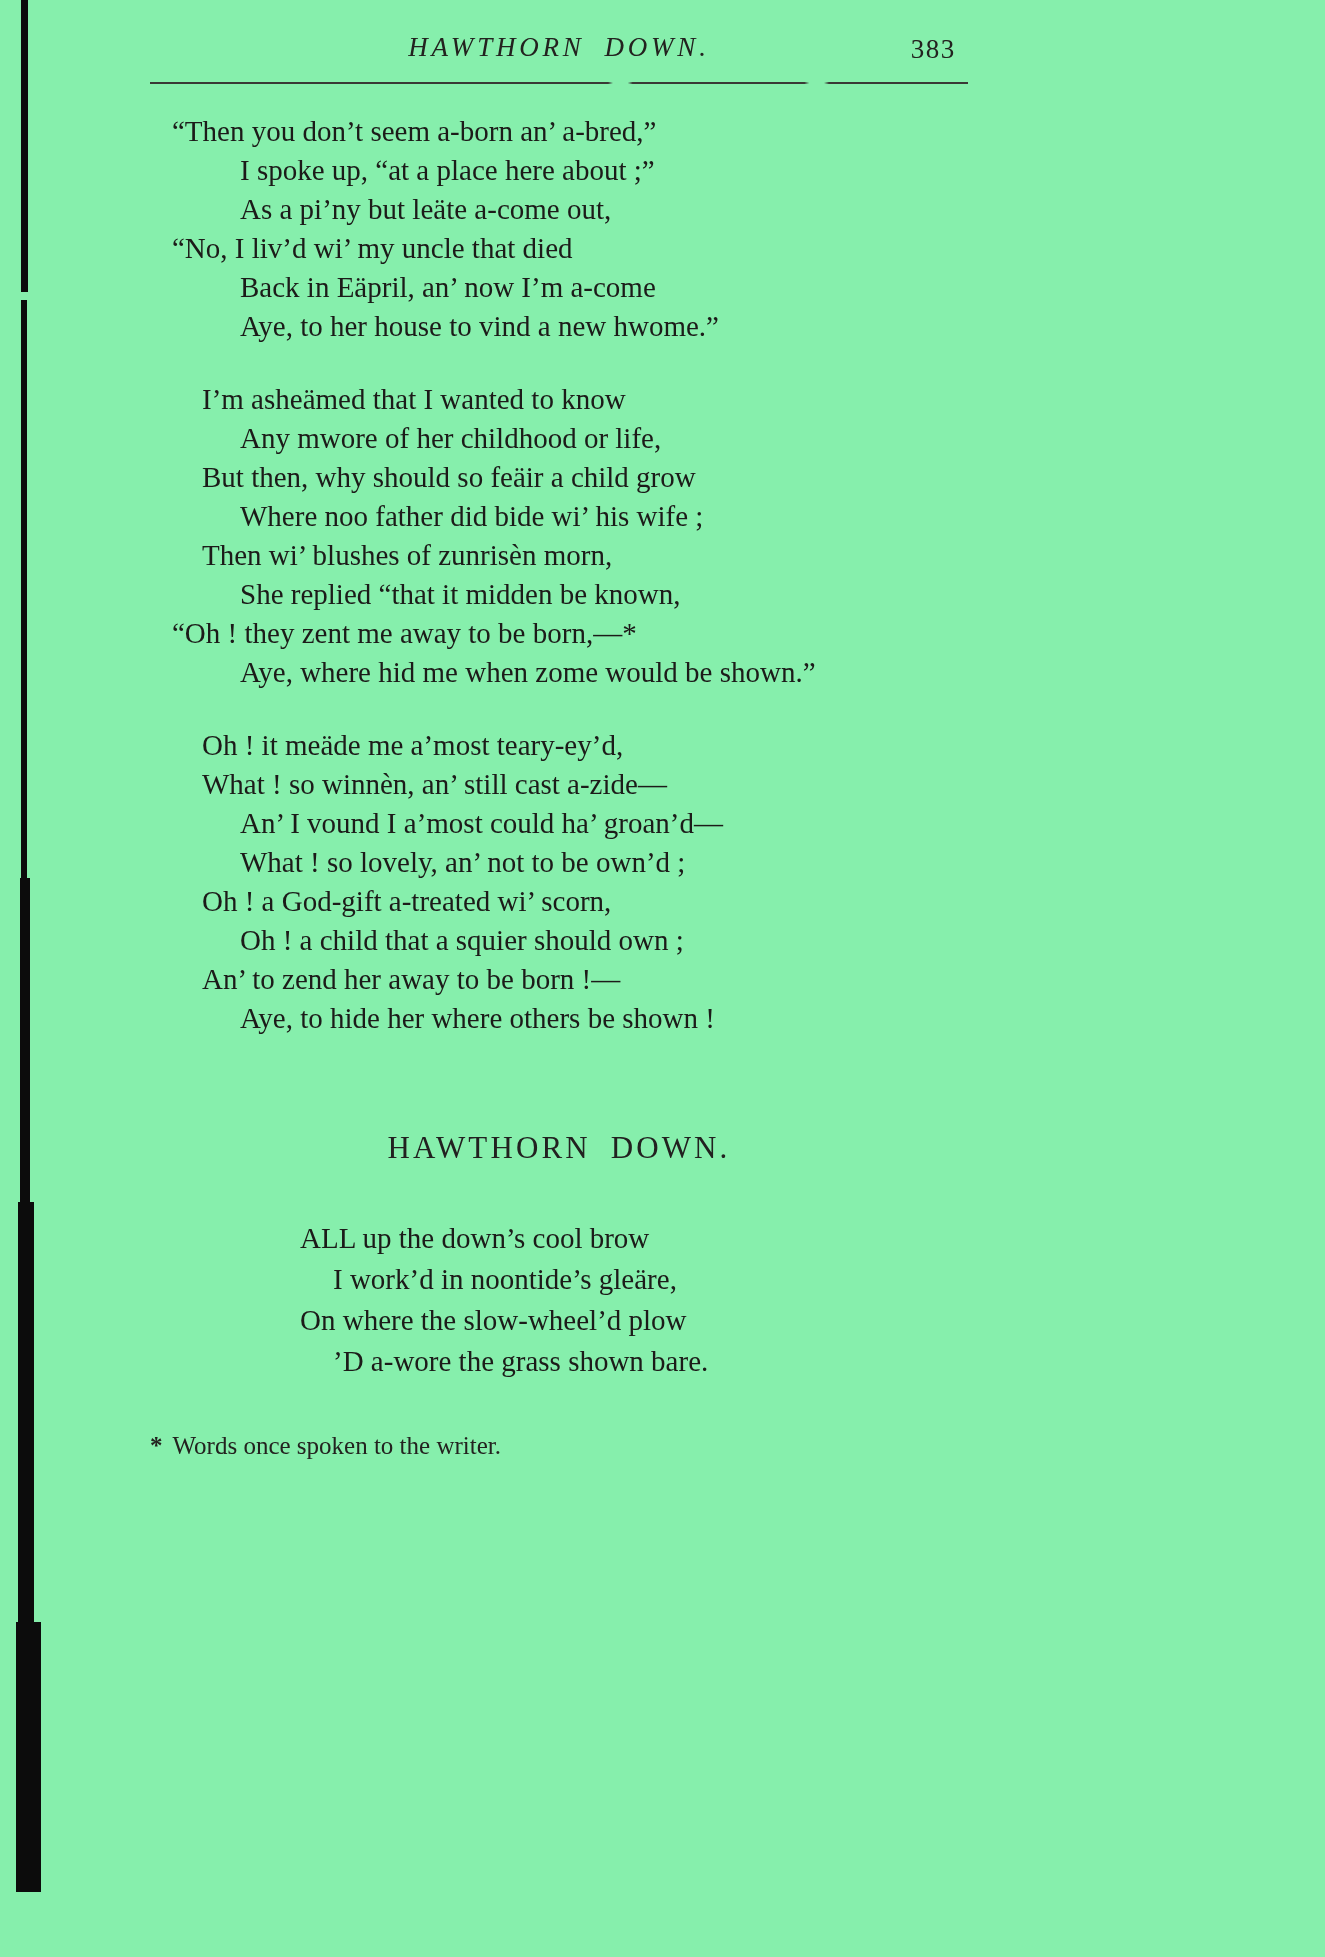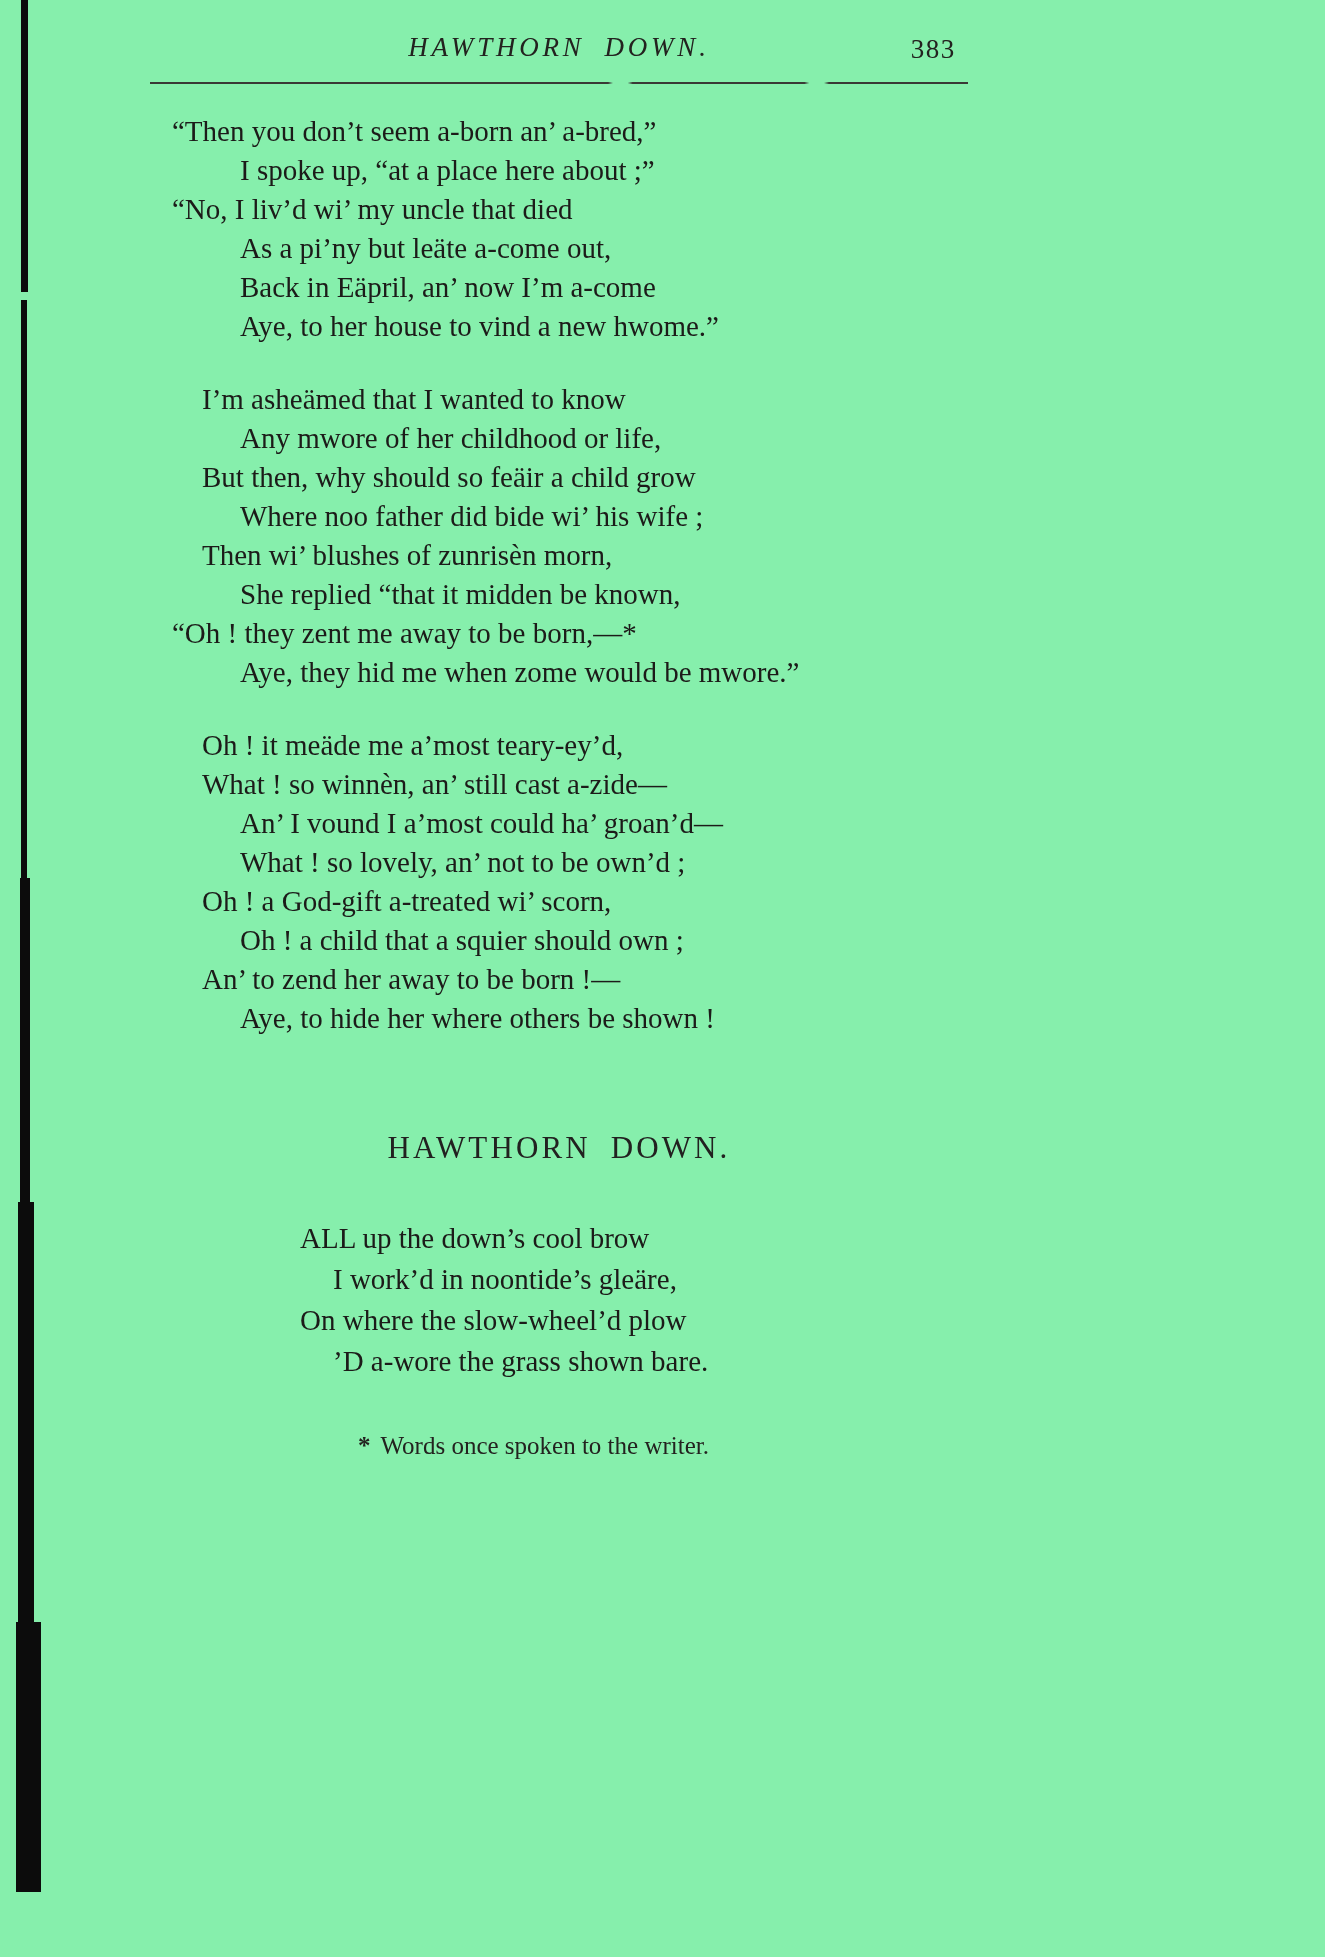--- a/index.html
+++ b/index.html
@@ -84,21 +84,20 @@
     color: #222120;
   }
 
   .poem2 { margin-top: 52px; margin-left: 150px; }
   .poem2 .line { font-size: 29px; line-height: 41px; }
   .poem2 .line.base   { padding-left: 0px; }
   .poem2 .line.indent { padding-left: 33px; }
 
   .footnote {
     margin-top: 50px;
-    margin-left: 208px;
     font-size: 25px;
     color: #23221f;
   }
   .footnote-marker {
     font-weight: bold;
     margin-right: 10px;
   }
 </style>
 </head>
 <body>
@@ -117,35 +116,35 @@
       <span class="header-title">HAWTHORN DOWN.</span>
       <span class="page-number">383</span>
     </div>
     <div class="header-rule"></div>
 
     <div class="poem">
 
       <div class="stanza">
         <div class="line hang">“Then you don’t seem a-born an’ a-bred,”</div>
         <div class="line indent">I spoke up, “at a place here about ;”</div>
+        <div class="line indent">As a pi’ny but leäte a-come out,</div>
         <div class="line hang">“No, I liv’d wi’ my uncle that died</div>
-        <div class="line indent">As a pi’ny but leäte a-come out,</div>
         <div class="line indent">Back in Eäpril, an’ now I’m a-come</div>
         <div class="line indent">Aye, to her house to vind a new hwome.”</div>
       </div>
 
       <div class="stanza">
         <div class="line base">I’m asheämed that I wanted to know</div>
         <div class="line indent">Any mwore of her childhood or life,</div>
         <div class="line base">But then, why should so feäir a child grow</div>
         <div class="line indent">Where noo father did bide wi’ his wife ;</div>
         <div class="line base">Then wi’ blushes of zunrisèn morn,</div>
         <div class="line indent">She replied “that it midden be known,</div>
         <div class="line hang">“Oh ! they zent me away to be born,—*</div>
-        <div class="line indent">Aye, they hid me when zome would be mwore.”</div>
+        <div class="line indent">Aye, where hid me when zome would be shown.”</div>
       </div>
 
       <div class="stanza">
         <div class="line base">Oh ! it meäde me a’most teary-ey’d,</div>
         <div class="line base">What ! so winnèn, an’ still cast a-zide—</div>
         <div class="line indent">An’ I vound I a’most could ha’ groan’d—</div>
         <div class="line indent">What ! so lovely, an’ not to be own’d ;</div>
         <div class="line base">Oh ! a God-gift a-treated wi’ scorn,</div>
         <div class="line indent">Oh ! a child that a squier should own ;</div>
         <div class="line base">An’ to zend her away to be born !—</div>

